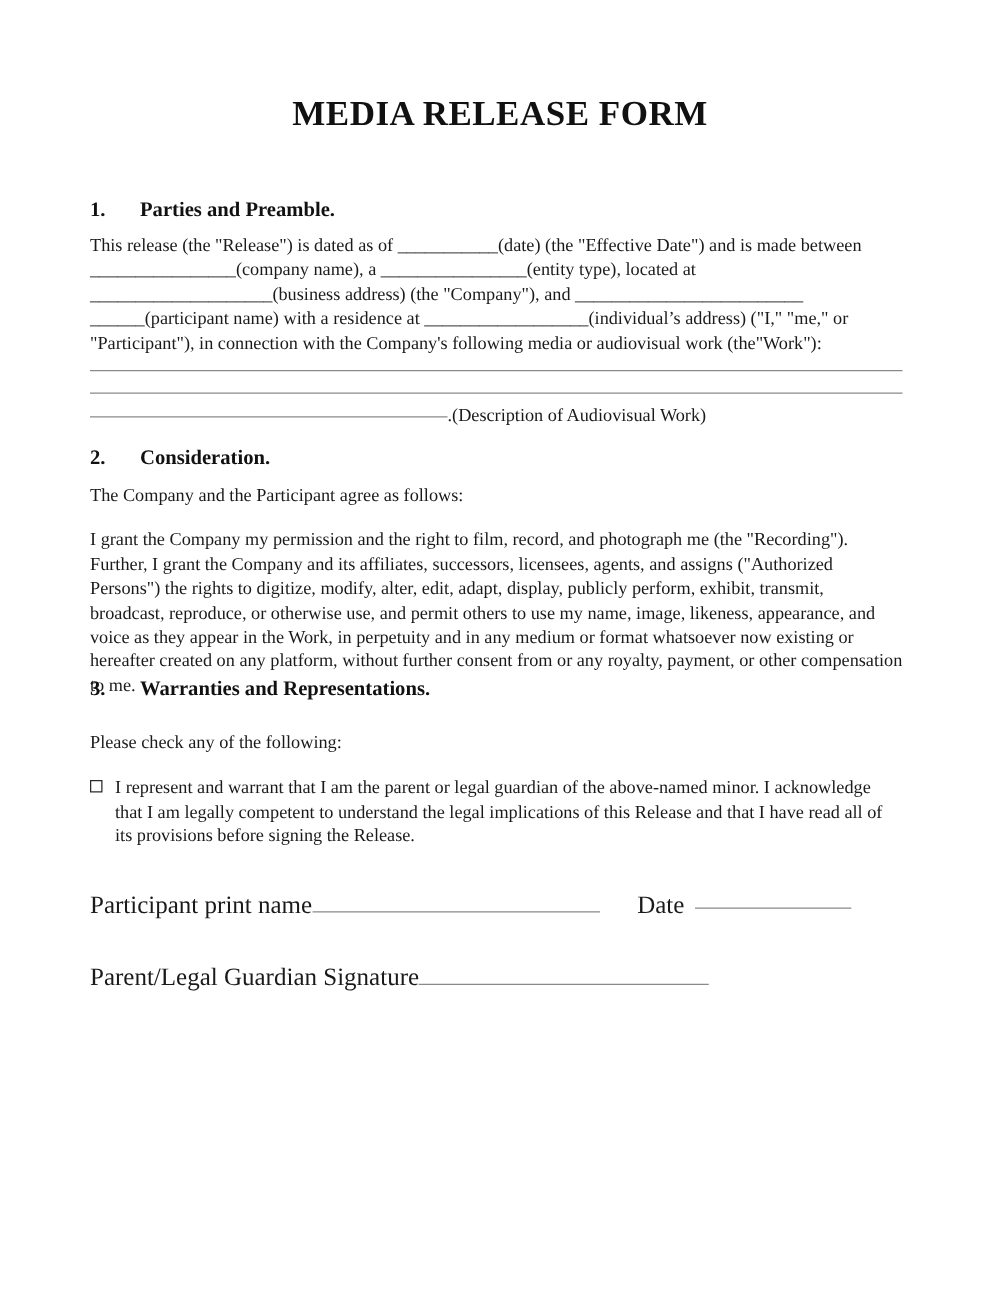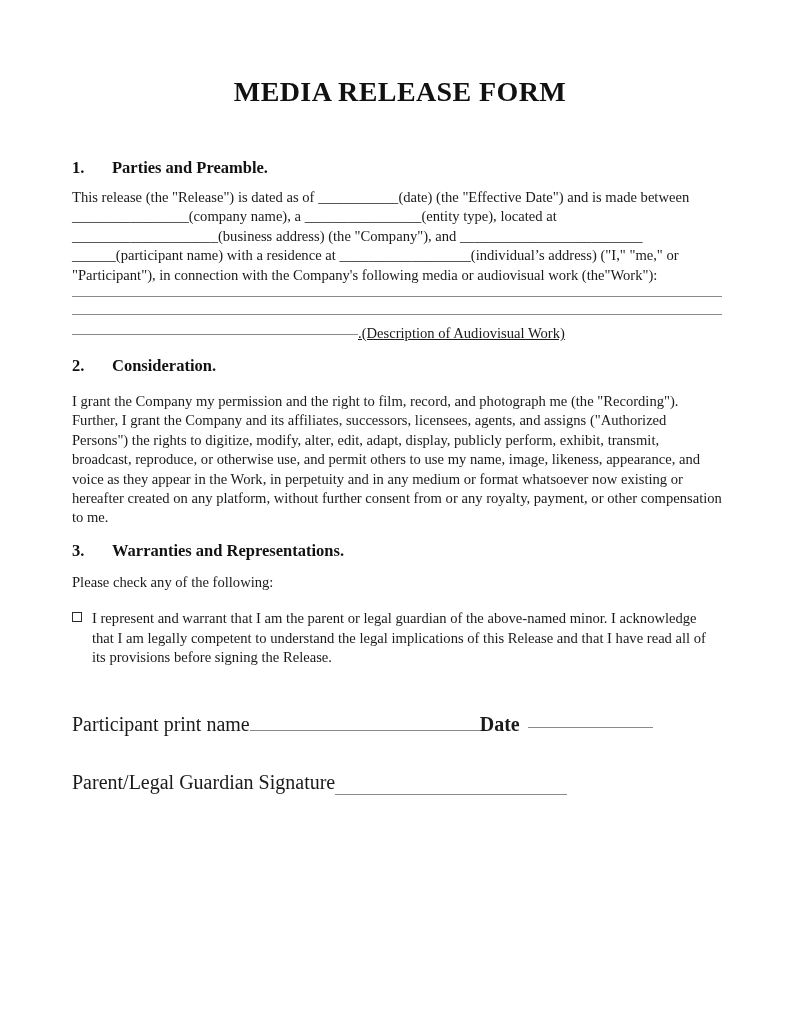--- a/index.html
+++ b/index.html
@@ -105,21 +105,21 @@
   .sig-line {
     display: inline-block;
     height: 1px;
     background: #8a8a8a;
     vertical-align: 3px;
   }
   .sig-line.w-name { width: 230px; }
   .sig-line.w-date { width: 125px; margin-left: 8px; }
   .sig-line.w-sign { width: 222px; }
   .sig-line.w-parent { width: 232px; }
-  .date-group { white-space: nowrap; font-weight: bold; }
+  .date-group { margin-left: 30px; white-space: nowrap; }
 
   .logo {
     position: absolute;
     left: 72px;
     top: 957px;
     font-family: "Liberation Sans", "DejaVu Sans", sans-serif;
     font-size: 19px;
     letter-spacing: -0.3px;
     color: #15803d;
     white-space: nowrap;
@@ -135,57 +135,58 @@
   <h1 class="doc-title">MEDIA RELEASE FORM</h1>
 
   <div class="content" style="top:158px;">
     <div class="section-heading">
       <span class="section-num">1.</span>
       <span class="section-title-text">Parties and Preamble.</span>
     </div>
     <p class="para" style="margin-top:10px;">This release (the "Release") is dated as of ___________(date) (the "Effective Date") and is made between ________________(company name), a ________________(entity type), located at ____________________(business address) (the "Company"), and _________________________ ______(participant name) with a residence at __________________(individual’s address) ("I," "me," or "Participant"), in connection with the Company's following media or audiovisual work (the"Work"):</p>
     <span class="blank-rule" style="margin-top:11px;"></span>
     <span class="blank-rule" style="margin-top:17px;"></span>
-    <div style="margin-top:9px;text-decoration:underline;">
+    <div style="margin-top:9px;">
       <span class="blank-rule partial"></span><span class="para" style="display:inline;">.(Description of Audiovisual Work)</span>
     </div>
   </div>
 
   <div class="content" style="top:356px;">
     <div class="section-heading">
       <span class="section-num">2.</span>
       <span class="section-title-text">Consideration.</span>
     </div>
+    <p class="para" style="margin-top:12px;">The Company and the Participant agree as follows:</p>
     <p class="para" style="margin-top:16px;">I grant the Company my permission and the right to film, record, and photograph me (the "Recording"). Further, I grant the Company and its affiliates, successors, licensees, agents, and assigns ("Authorized Persons") the rights to digitize, modify, alter, edit, adapt, display, publicly perform, exhibit, transmit, broadcast, reproduce, or otherwise use, and permit others to use my name, image, likeness, appearance, and voice as they appear in the Work, in perpetuity and in any medium or format whatsoever now existing or hereafter created on any platform, without further consent from or any royalty, payment, or other compensation to me.</p>
   </div>
 
   <div class="content" style="top:541px;">
     <div class="section-heading">
       <span class="section-num">3.</span>
       <span class="section-title-text">Warranties and Representations.</span>
     </div>
-    <p class="para" style="margin-top:12px;">Please check any of the following:</p>
+    <p class="para" style="margin-top:24px;">Please check any of the following:</p>
 
     <ul class="checklist" style="margin-top:17px;">
       <li class="check-item">
         <span class="check-box">
             <span class="sq"></span>
           </span>
         <span class="check-text">I represent and warrant that I am the parent or legal guardian of the above-named minor. I acknowledge that I am legally competent to understand the legal implications of this Release and that I have read all of its provisions before signing the Release.</span>
       </li>
     </ul>
   </div>
 
   <div class="content" style="top:711px;">
     <div class="sig-row">
       <span class="sig-label">Participant print name</span>
         <span class="sig-line w-name"></span>
       <span class="date-group"><span class="sig-label">Date</span><span class="sig-line w-date"></span></span>
     </div>
-    <div class="sig-row" style="margin-top:31px;align-items:flex-end;">
+    <div class="sig-row" style="margin-top:31px;">
       <span class="sig-label">Parent/Legal Guardian Signature</span>
         <span class="sig-line w-parent"></span>
     </div>
   </div>
 
   <div class="logo">
     <span class="law">LAW</span><span class="district">DISTRICT</span>
   </div>
 
 </div>

